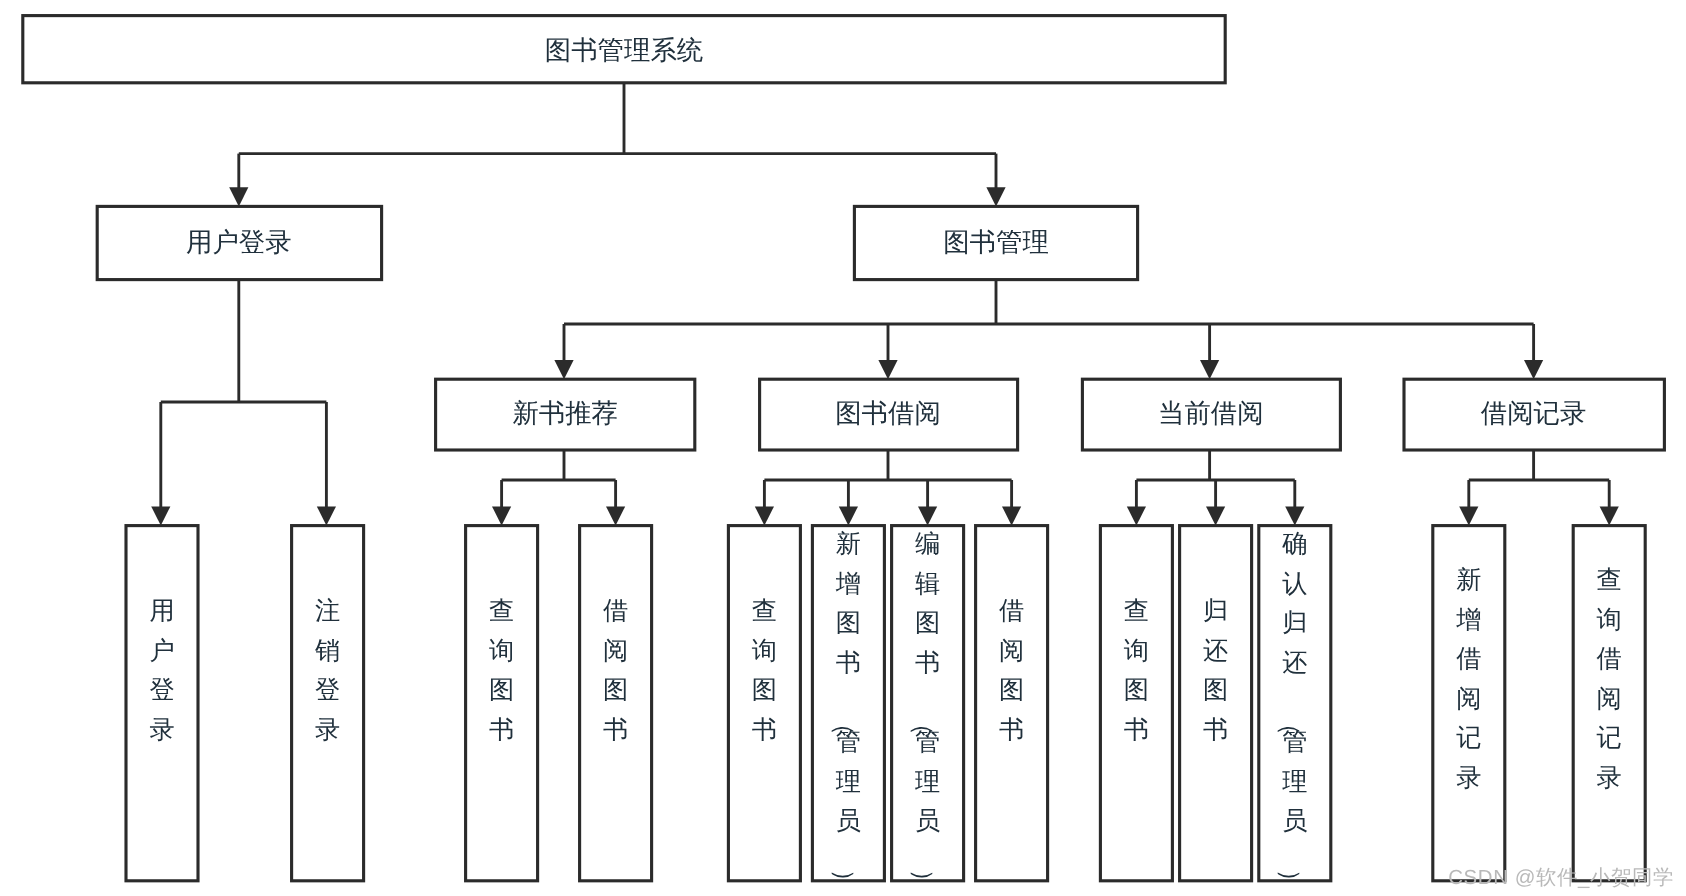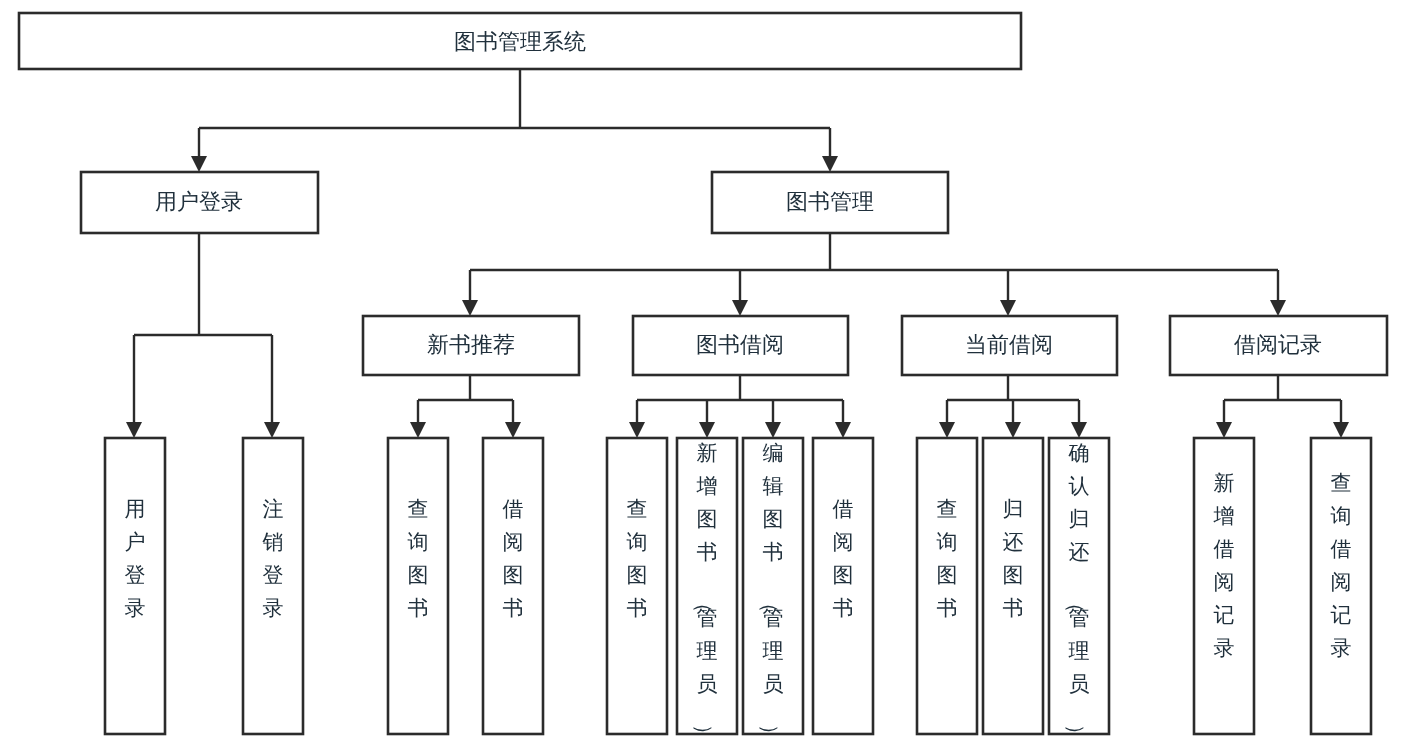--- a/index.html
+++ b/index.html
@@ -245,14 +245,15 @@
       <text class="node-label-v" x="1224" y="490"><tspan x="1224" y="490">新</tspan><tspan x="1224" y="523">增</tspan><tspan x="1224" y="556">借</tspan><tspan x="1224" y="589">阅</tspan><tspan x="1224" y="622">记</tspan><tspan x="1224" y="655">录</tspan></text>
     </g>
 
     <g>
       <rect class="node-rect" x="1311" y="438" width="60" height="296"></rect>
       <text class="node-label-v" x="1341" y="490"><tspan x="1341" y="490">查</tspan><tspan x="1341" y="523">询</tspan><tspan x="1341" y="556">借</tspan><tspan x="1341" y="589">阅</tspan><tspan x="1341" y="622">记</tspan><tspan x="1341" y="655">录</tspan></text>
     </g>
 
   </svg>
 
+  <div class="watermark">CSDN @软件_小贺同学</div>
 
 </div>
 
 </body></html>

